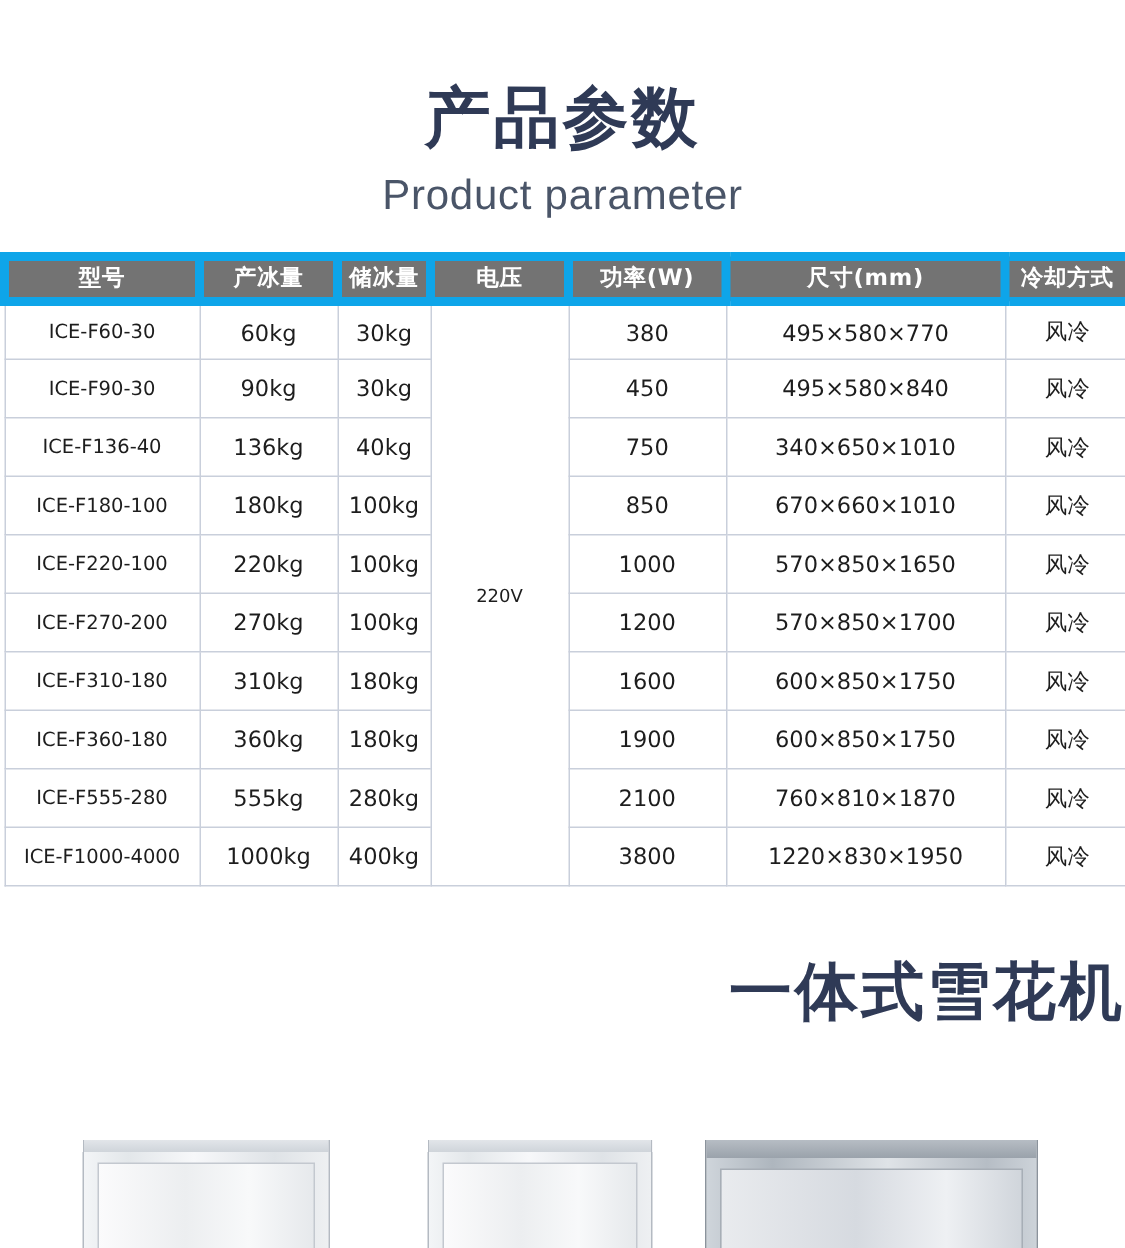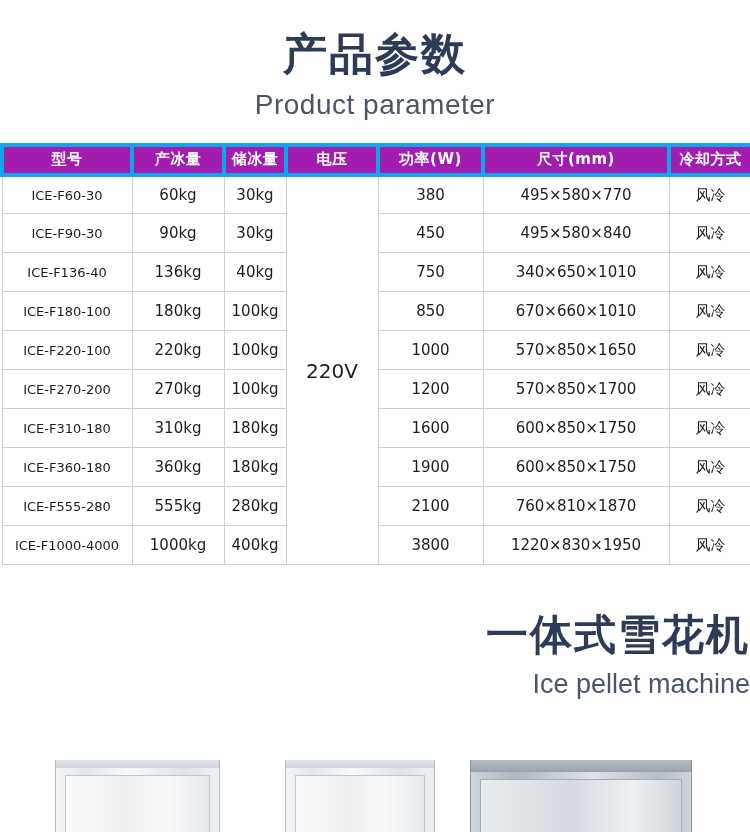--- a/index.html
+++ b/index.html
@@ -13,20 +13,21 @@
     background: #ffffff;
     font-family: "Liberation Sans", sans-serif;
     overflow: hidden;
     position: relative;
   }
 
   
   .heading {
     text-align: center;
     padding-top: 28px;
+    margin-top: 25px;
   }
   .heading .cn {
     font-size: 44px;
     font-weight: bold;
     color: #2f3a56;
     letter-spacing: 2px;
     line-height: 1.2;
     font-family: "DejaVu Sans", sans-serif;
   }
   .heading .en {
@@ -41,43 +42,43 @@
   .table-wrap {
     margin-top: 22px;
     padding: 0 0px;
   }
   table.spec {
     border-collapse: collapse;
     width: 750px;
     table-layout: fixed;
   }
   table.spec th {
-    background: #a21caf;
+    background: #737373;
     color: #ffffff;
     font-size: 15px;
     font-weight: bold;
     height: 30px;
-    border: 4px solid #0ea5e9;
+    border: 6px solid #0ea5e9;
     font-family: "DejaVu Sans", sans-serif;
     letter-spacing: 0.5px;
   }
   table.spec td {
     border: 1px solid #c9cfdb;
     text-align: center;
     font-size: 15px;
     color: #1d1d1d;
     height: 39px;
     font-family: "DejaVu Sans", sans-serif;
     background: #ffffff;
   }
   table.spec td.model {
     font-size: 13px;
   }
   table.spec td.voltage {
-    font-size: 20px;
+    font-size: 12px;
   }
   
   col.c0 { width: 130px; }
   col.c1 { width: 92px; }
   col.c2 { width: 62px; }
   col.c3 { width: 92px; }
   col.c4 { width: 105px; }
   col.c5 { width: 186px; }
   col.c6 { width: 83px; }
 
@@ -272,21 +273,20 @@
         <td>3800</td>
         <td>1220×830×1950</td>
         <td>风冷</td>
       </tr>
     </tbody>
   </table>
 </div>
 
 <div class="heading2">
   <div class="cn">一体式雪花机</div>
-  <div class="en">Ice pellet machine</div>
 </div>
 
 <div class="machines">
   <div class="machine m1">
     <div class="cab">
       <div class="top"></div>
       <div class="body">
         <div class="door"></div>
       </div>
     </div>

